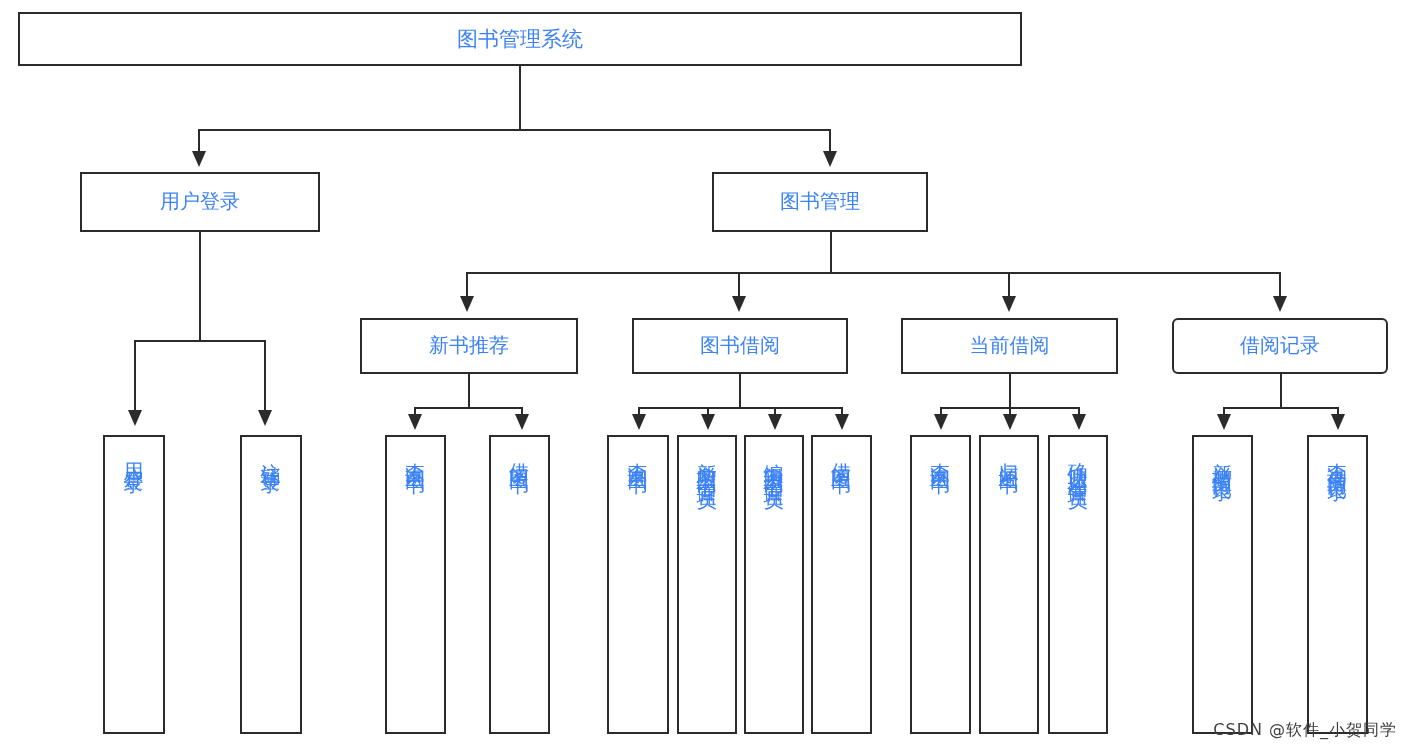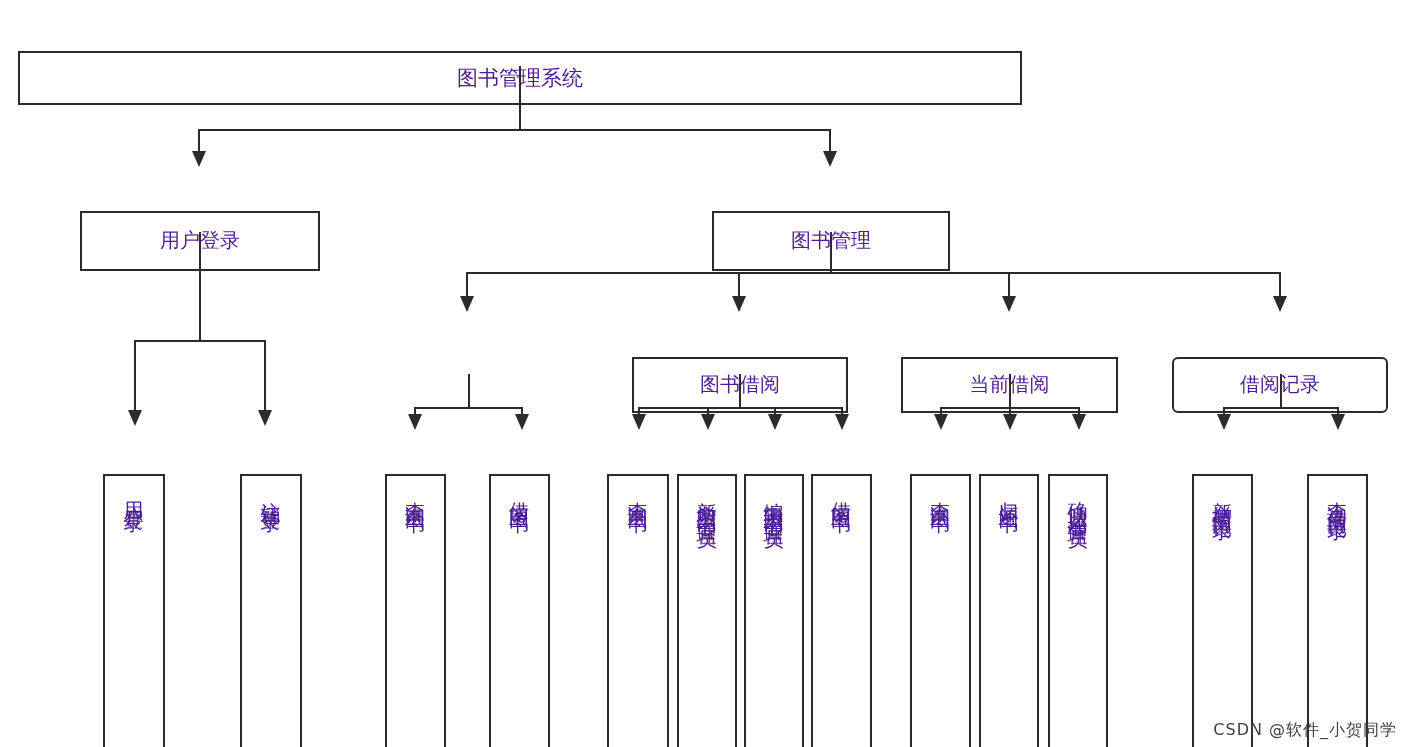--- a/index.html
+++ b/index.html
@@ -17,23 +17,22 @@
   }
   
   .node{
     position:absolute;
     box-sizing:border-box;
     background:#ffffff;
     border:2px solid #2b2b2b;
     display:flex;
     align-items:center;
     justify-content:center;
-    color:#4c1d95;
+    color:#3b82f6;
     line-height:1.18;
-    margin-top:39px;
   }
   .node.root{
     border-width:2px;
     font-size:21px;
   }
   .node.lvl1{ font-size:20px; }
   .node.lvl2{ font-size:20px; }
   
   .node.leaf{
     font-size:20px;
@@ -90,21 +89,21 @@
   <div class="conn h" style="left:198px; top:129px; width:632px;"></div>
 
   <div class="conn v" style="left:198px; top:129px; height:24px;"></div>
   <div class="arrow" style="left:192px; top:151px;"></div>
   <div class="conn v" style="left:829px; top:129px; height:24px;"></div>
   <div class="arrow" style="left:823px; top:151px;"></div>
 
   <div class="node lvl1" style="left:80px; top:172px; width:240px; height:60px;">
     <span>用户登录</span>
   </div>
-  <div class="node lvl1" style="left:712px; top:172px; width:238px; height:60px;">
+  <div class="node lvl1" style="left:712px; top:172px; width:216px; height:60px;">
     <span>图书管理</span>
   </div>
 
   <div class="conn v" style="left:199px; top:232px; height:108px;"></div>
   <div class="conn h" style="left:134px; top:340px; width:131px;"></div>
   <div class="conn v" style="left:134px; top:340px; height:72px;"></div>
   <div class="arrow" style="left:128px; top:410px;"></div>
   <div class="conn v" style="left:264px; top:340px; height:72px;"></div>
   <div class="arrow" style="left:258px; top:410px;"></div>
 
@@ -112,20 +111,23 @@
   <div class="conn h" style="left:466px; top:272px; width:814px;"></div>
   <div class="conn v" style="left:466px; top:272px; height:26px;"></div>
   <div class="arrow" style="left:460px; top:296px;"></div>
   <div class="conn v" style="left:738px; top:272px; height:26px;"></div>
   <div class="arrow" style="left:732px; top:296px;"></div>
   <div class="conn v" style="left:1008px; top:272px; height:26px;"></div>
   <div class="arrow" style="left:1002px; top:296px;"></div>
   <div class="conn v" style="left:1279px; top:272px; height:26px;"></div>
   <div class="arrow" style="left:1273px; top:296px;"></div>
 
+  <div class="node lvl2" style="left:360px; top:318px; width:218px; height:56px;">
+    <span>新书推荐</span>
+  </div>
   <div class="node lvl2" style="left:632px; top:318px; width:216px; height:56px;">
     <span>图书借阅</span>
   </div>
   <div class="node lvl2" style="left:901px; top:318px; width:217px; height:56px;">
     <span>当前借阅</span>
   </div>
   <div class="node lvl2" style="left:1172px; top:318px; width:216px; height:56px;border-radius:6px;">
     <span>借阅记录</span>
   </div>
 

